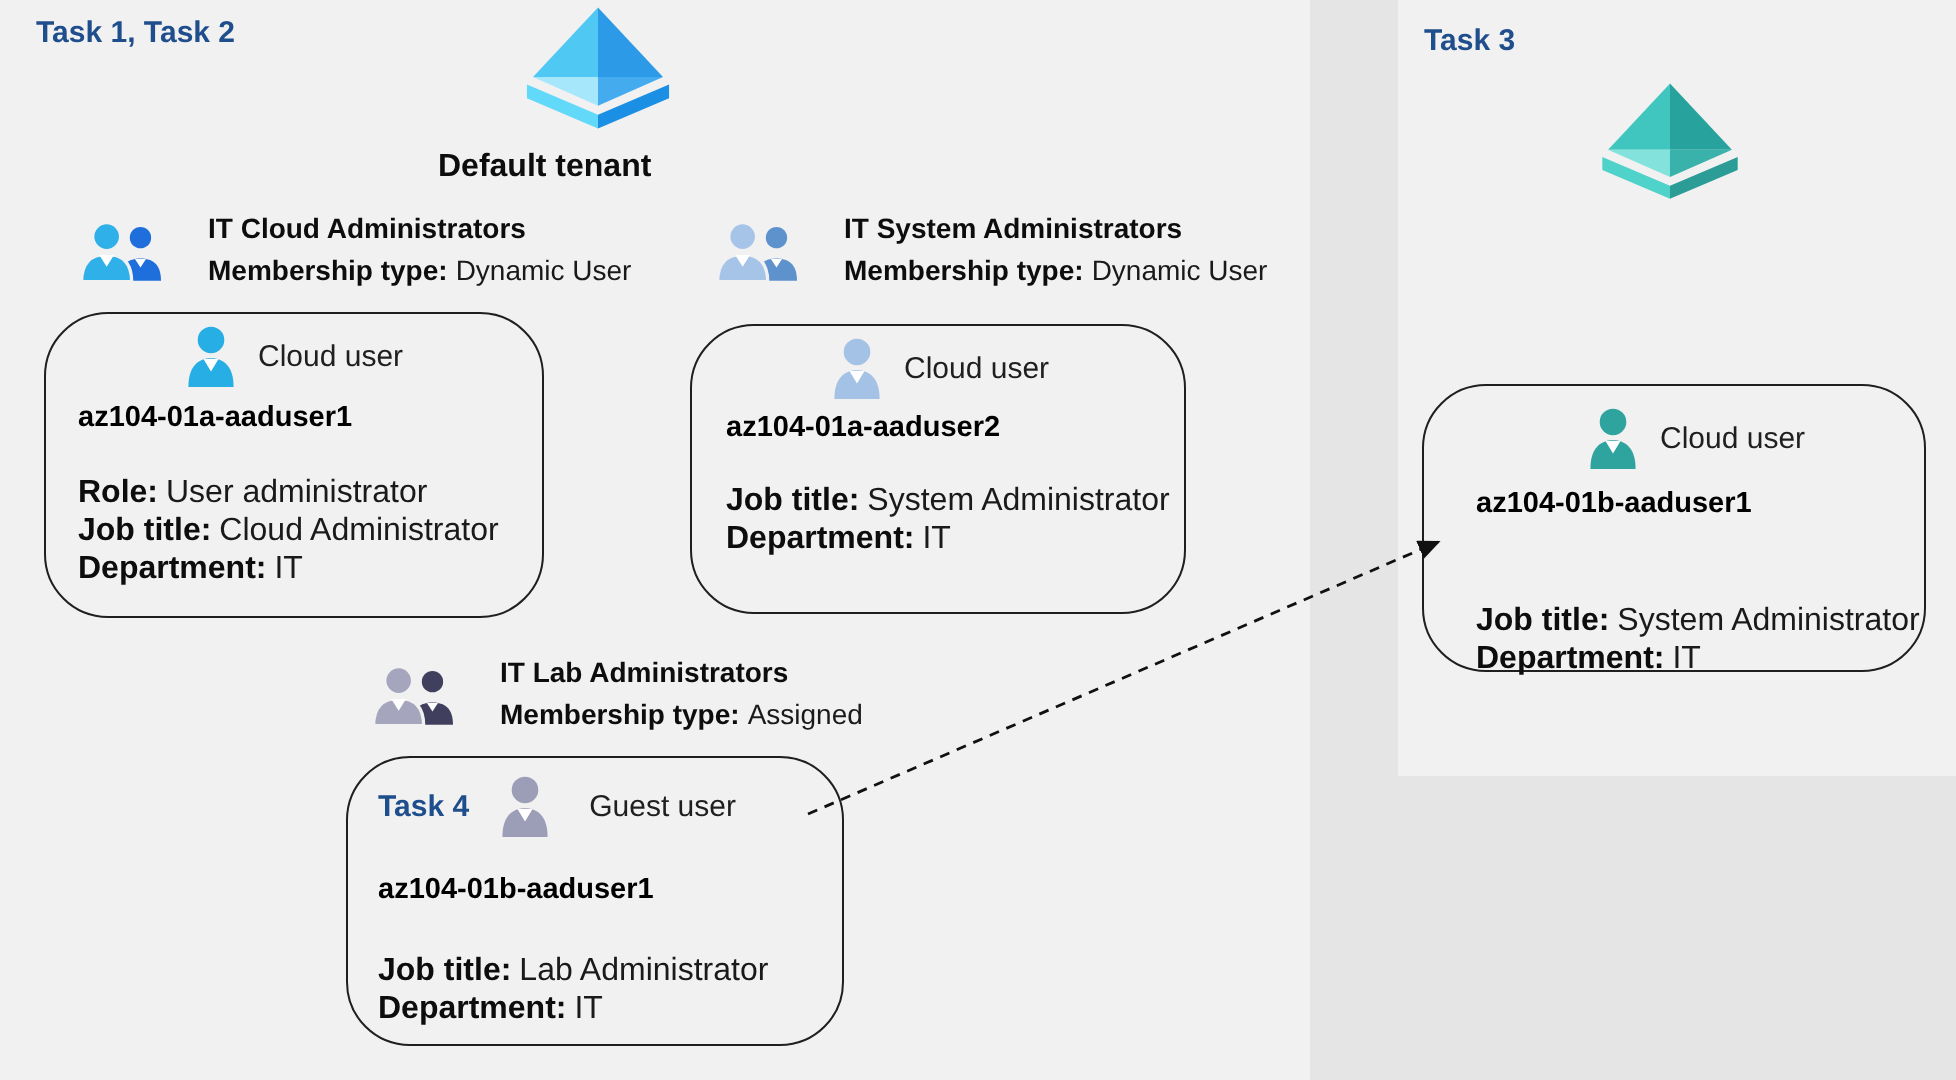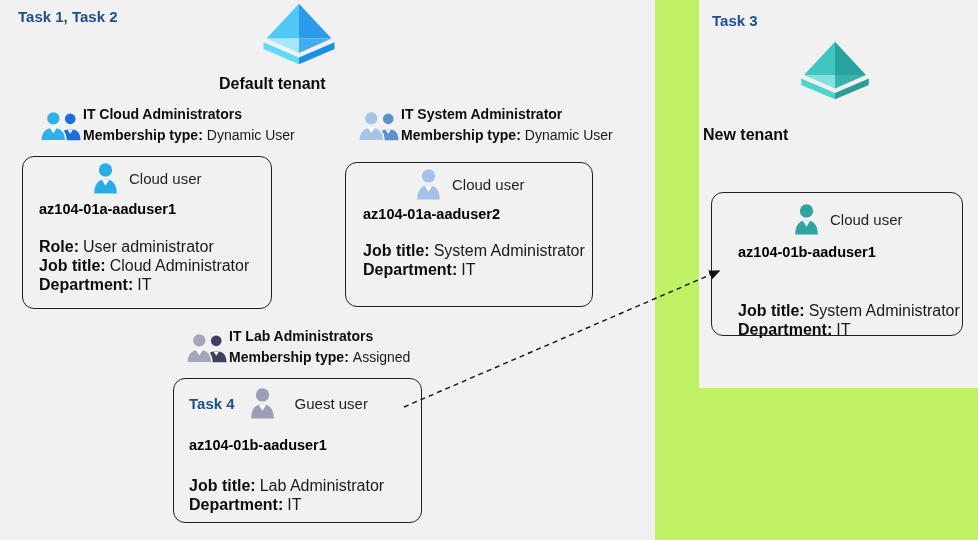--- a/index.html
+++ b/index.html
@@ -1,38 +1,38 @@
 <!DOCTYPE html>
 <html><head>
 <meta charset="utf-8">
 <style>
   * { margin: 0; padding: 0; box-sizing: border-box; }
   html, body { background: #ffffff; }
   #canvas {
     position: relative;
     width: 978px;
     height: 540px;
-    background: #bef264;
+    background: #e5e5e5;
     font-family: "Liberation Sans", sans-serif;
     color: #1a1a1a;
     overflow: hidden;
   }
   .panel { position: absolute; background: #f1f1f2; }
   #left-panel  { left: 0;   top: 0; width: 655px; height: 540px; }
   #right-panel { left: 699px; top: 0; width: 279px; height: 388px; }
 
   .task-label { position: absolute; font-weight: 700; font-size: 15px; color: #1f4e8c; }
   .tenant-name { position: absolute; font-weight: 700; font-size: 16px; color: #0d0d0d; line-height: 27px; }
 
-  .group { position: absolute; display: flex; align-items: flex-start; gap: 2px; }
+  .group { position: absolute; display: flex; align-items: flex-start; gap: 23px; }
   .group svg { flex: 0 0 auto; margin-top: 4px; }
   .group-name { font-weight: 700; font-size: 14px; color: #0d0d0d; }
   .membership { font-size: 14px; margin-top: 5px; color: #1a1a1a; text-align: right; }
 
-  .card { position: absolute; border: 1.4px solid #1f1f1f; border-radius: 12px; }
+  .card { position: absolute; border: 1.4px solid #1f1f1f; border-radius: 32px; }
   .card-head { display: flex; align-items: center; gap: 10px; }
   .caption { font-size: 15px; color: #1f1f1f; }
   .username { position: absolute; font-weight: 700; font-size: 14.5px; color: #000; }
   .fields { position: absolute; font-size: 16px; line-height: 19px; color: #1a1a1a; }
   .fl { font-weight: 700; color: #0d0d0d; }
   .fv { margin-left: 4px; }
   .task-badge { font-weight: 700; font-size: 15px; color: #1f4e8c; }
 
   #connector-svg { position: absolute; left: 0; top: 0; pointer-events: none; }
 </style>
@@ -76,21 +76,21 @@
   <div class="group" style="left:358px; top:106px;">
     <svg width="41" height="33" viewBox="0 0 40 31">
       <circle cx="29.5" cy="8" r="5.2" fill="#5E92CC"></circle>
       <path d="M19.5,29 C19.5,21 23.5,18.2 29.5,18.2 C35.5,18.2 39.5,21 39.5,29 Z" fill="#5E92CC"></path>
       <polygon points="26.8,18.4 32.2,18.4 29.5,22.6" fill="#ffffff"></polygon>
       <circle cx="13" cy="7.5" r="6.8" fill="#A6C4E8" stroke="#f1f1f2" stroke-width="1.6"></circle>
       <path d="M0.8,29.5 C0.8,19.5 6,16.2 13,16.2 C20,16.2 25.2,19.5 25.2,29.5 Z" fill="#A6C4E8" stroke="#f1f1f2" stroke-width="1.6"></path>
       <polygon points="9.4,16.5 16.6,16.5 13,22.2" fill="#ffffff"></polygon>
     </svg>
     <div>
-      <div class="group-name">IT System Administrator</div>
+      <div class="group-name">IT System Administrators</div>
       <div class="membership">
         <span class="fl">Membership type:</span><span class="fv">Dynamic User</span>
       </div>
     </div>
   </div>
 
   <div class="group" style="left:186px; top:328px;">
     <svg width="41" height="33" viewBox="0 0 40 31">
       <circle cx="29.5" cy="8" r="5.2" fill="#40405E"></circle>
       <path d="M19.5,29 C19.5,21 23.5,18.2 29.5,18.2 C35.5,18.2 39.5,21 39.5,29 Z" fill="#40405E"></path>
@@ -162,21 +162,20 @@
   <svg style="position:absolute; left:799px; top:41px;" width="72" height="62" viewBox="0 0 100 86">
     <polygon points="50,1 7,47 50,47" fill="#40C6BE"></polygon>
     <polygon points="50,1 93,47 50,47" fill="#28A29C"></polygon>
     <polygon points="7,47 50,66 50,47" fill="#83E3DC"></polygon>
     <polygon points="93,47 50,66 50,47" fill="#39B2AB"></polygon>
     <polygon points="3,52 50,72 50,81 3,61" fill="#4FD2C9"></polygon>
     <polygon points="97,52 50,72 50,81 97,61" fill="#2B9D96"></polygon>
   </svg>
 
   <div class="tenant-name" style="left:703px; top:121px; width:264px;">
-    <div>New tenant</div>
   </div>
 
   <div class="card" style="left:711px; top:192px; width:252px; height:144px;">
     <div class="card-head" style="margin-top:11px; padding-left:81px;">
       <svg width="27" height="31" viewBox="0 0 24 28">
         <circle cx="12" cy="6.3" r="6" fill="#2FA39E"></circle>
         <path d="M1.8,27.5 C1.8,18 6.5,14.6 12,14.6 C17.5,14.6 22.2,18 22.2,27.5 Z" fill="#2FA39E"></path>
         <polygon points="8.6,14.9 15.4,14.9 12,20.5" fill="#ffffff"></polygon>
       </svg>
       <span class="caption">Cloud user</span>

